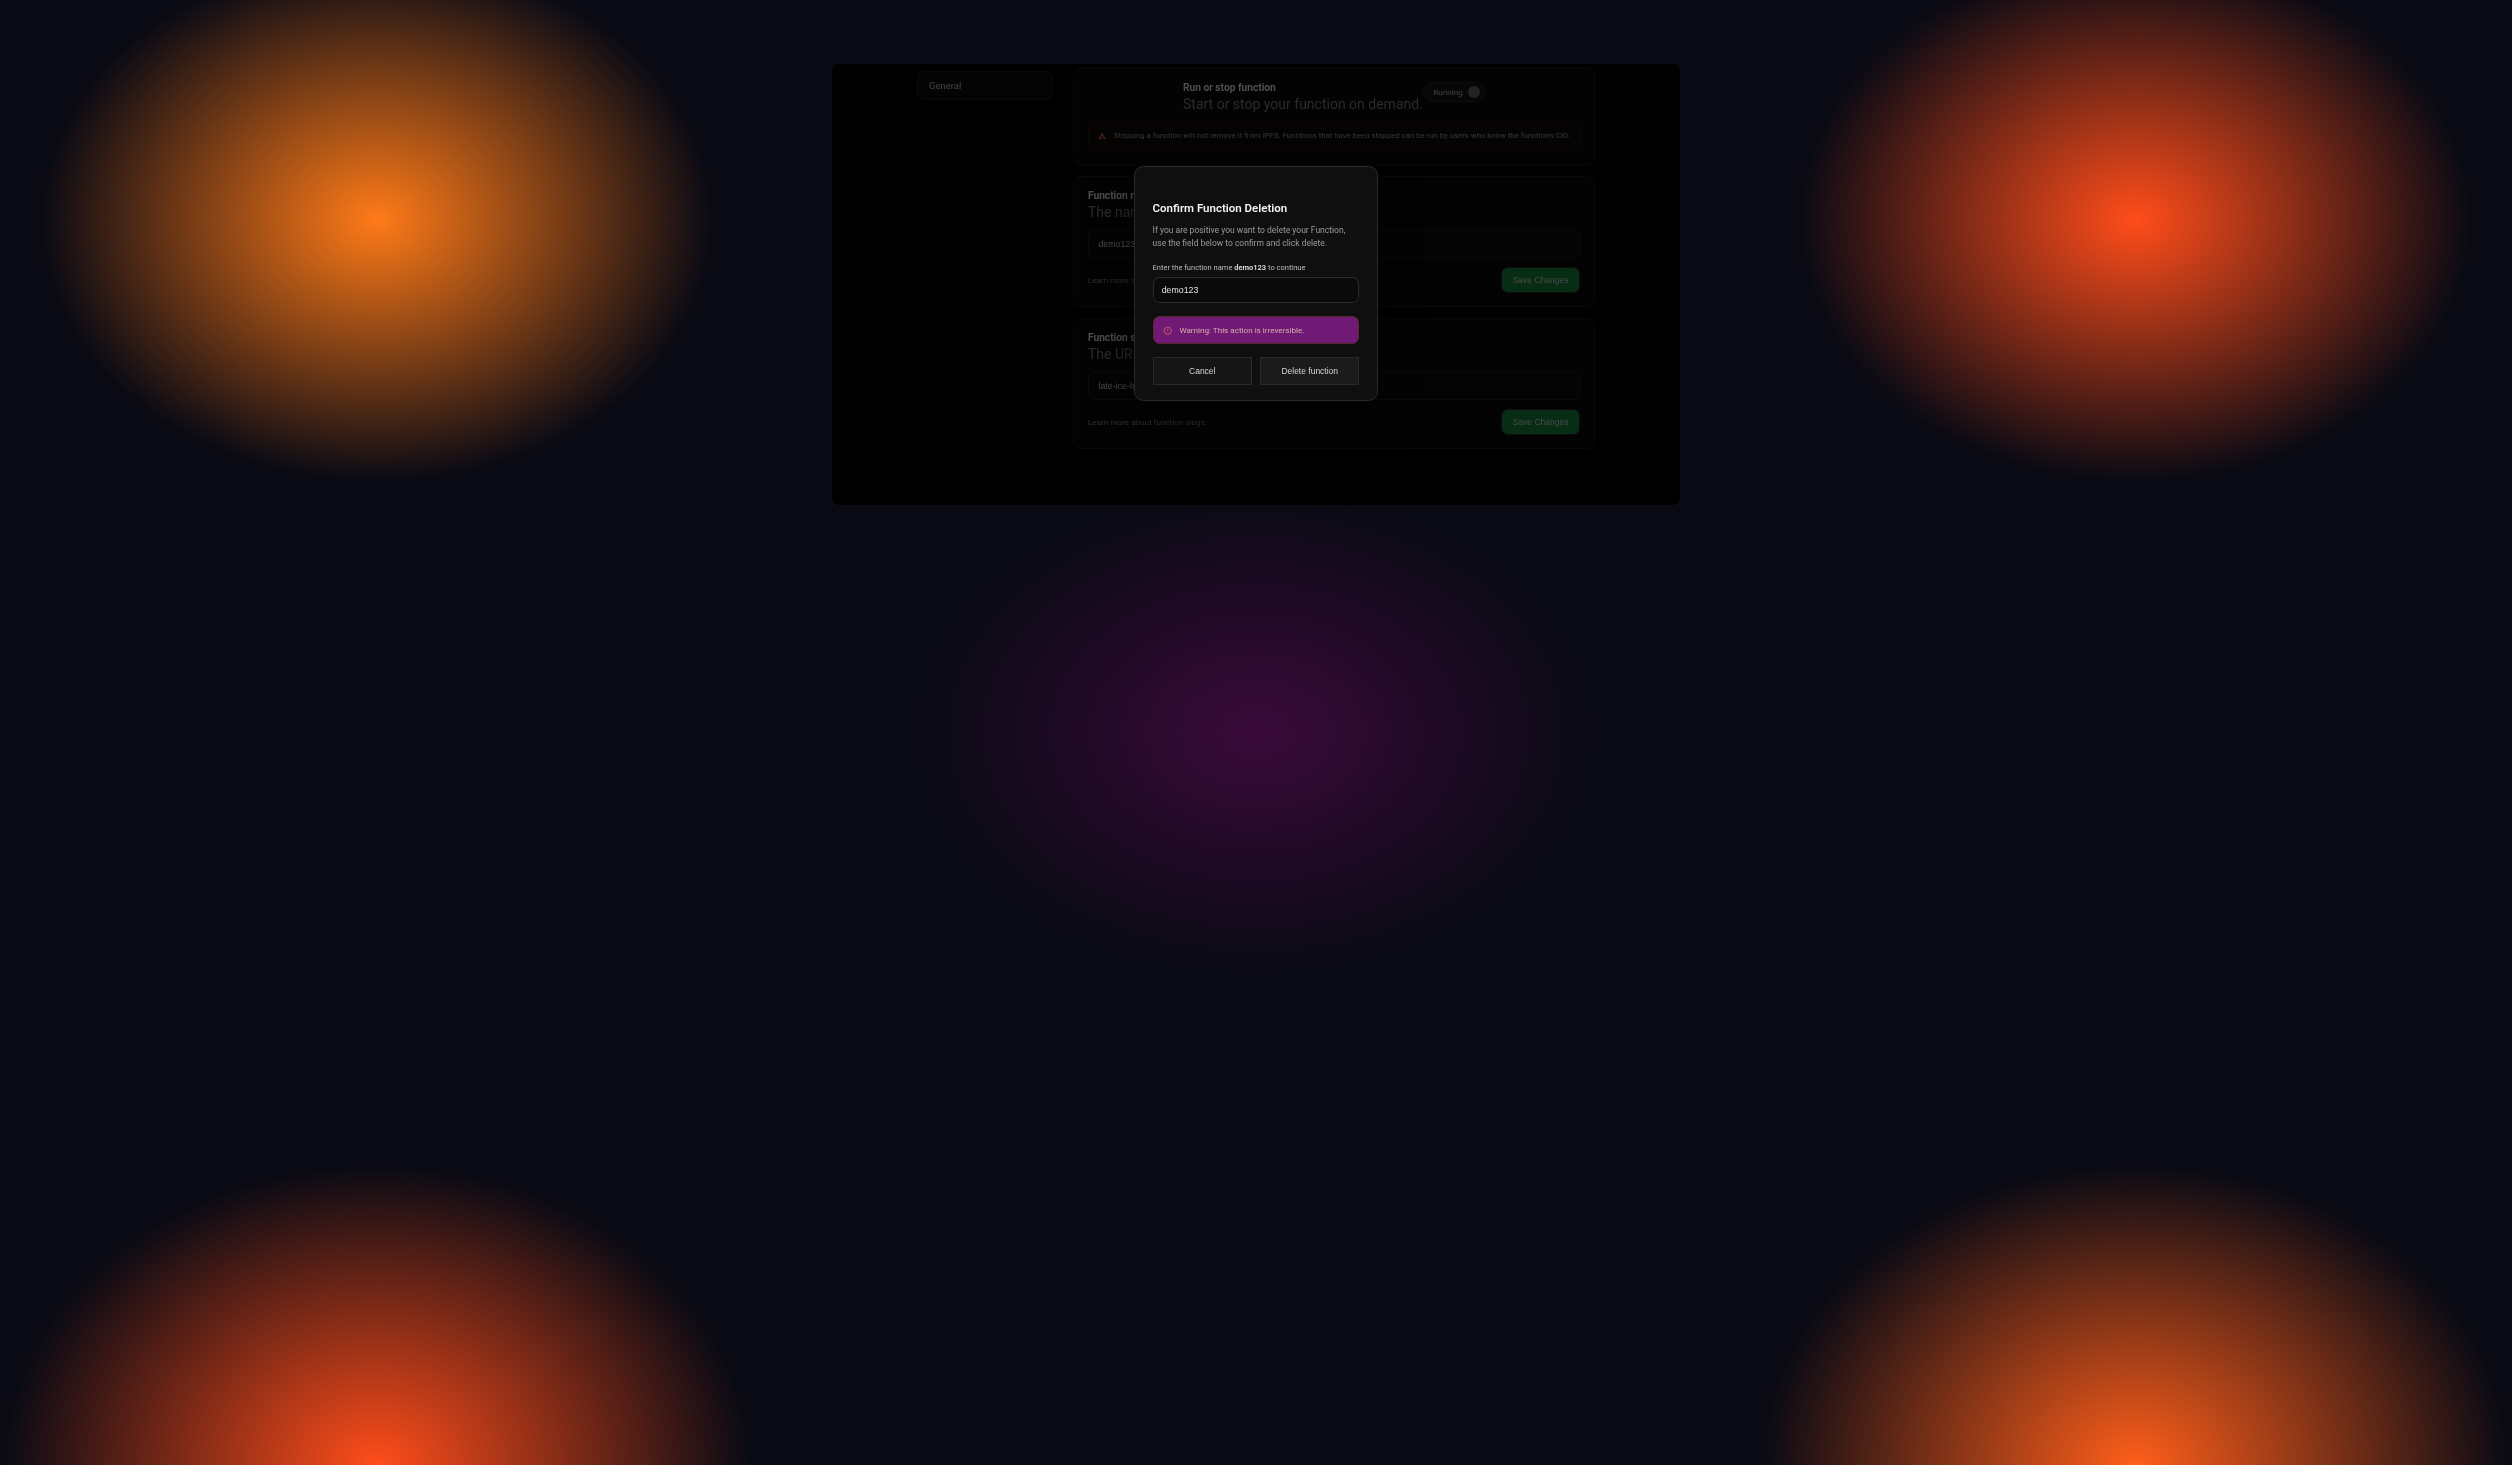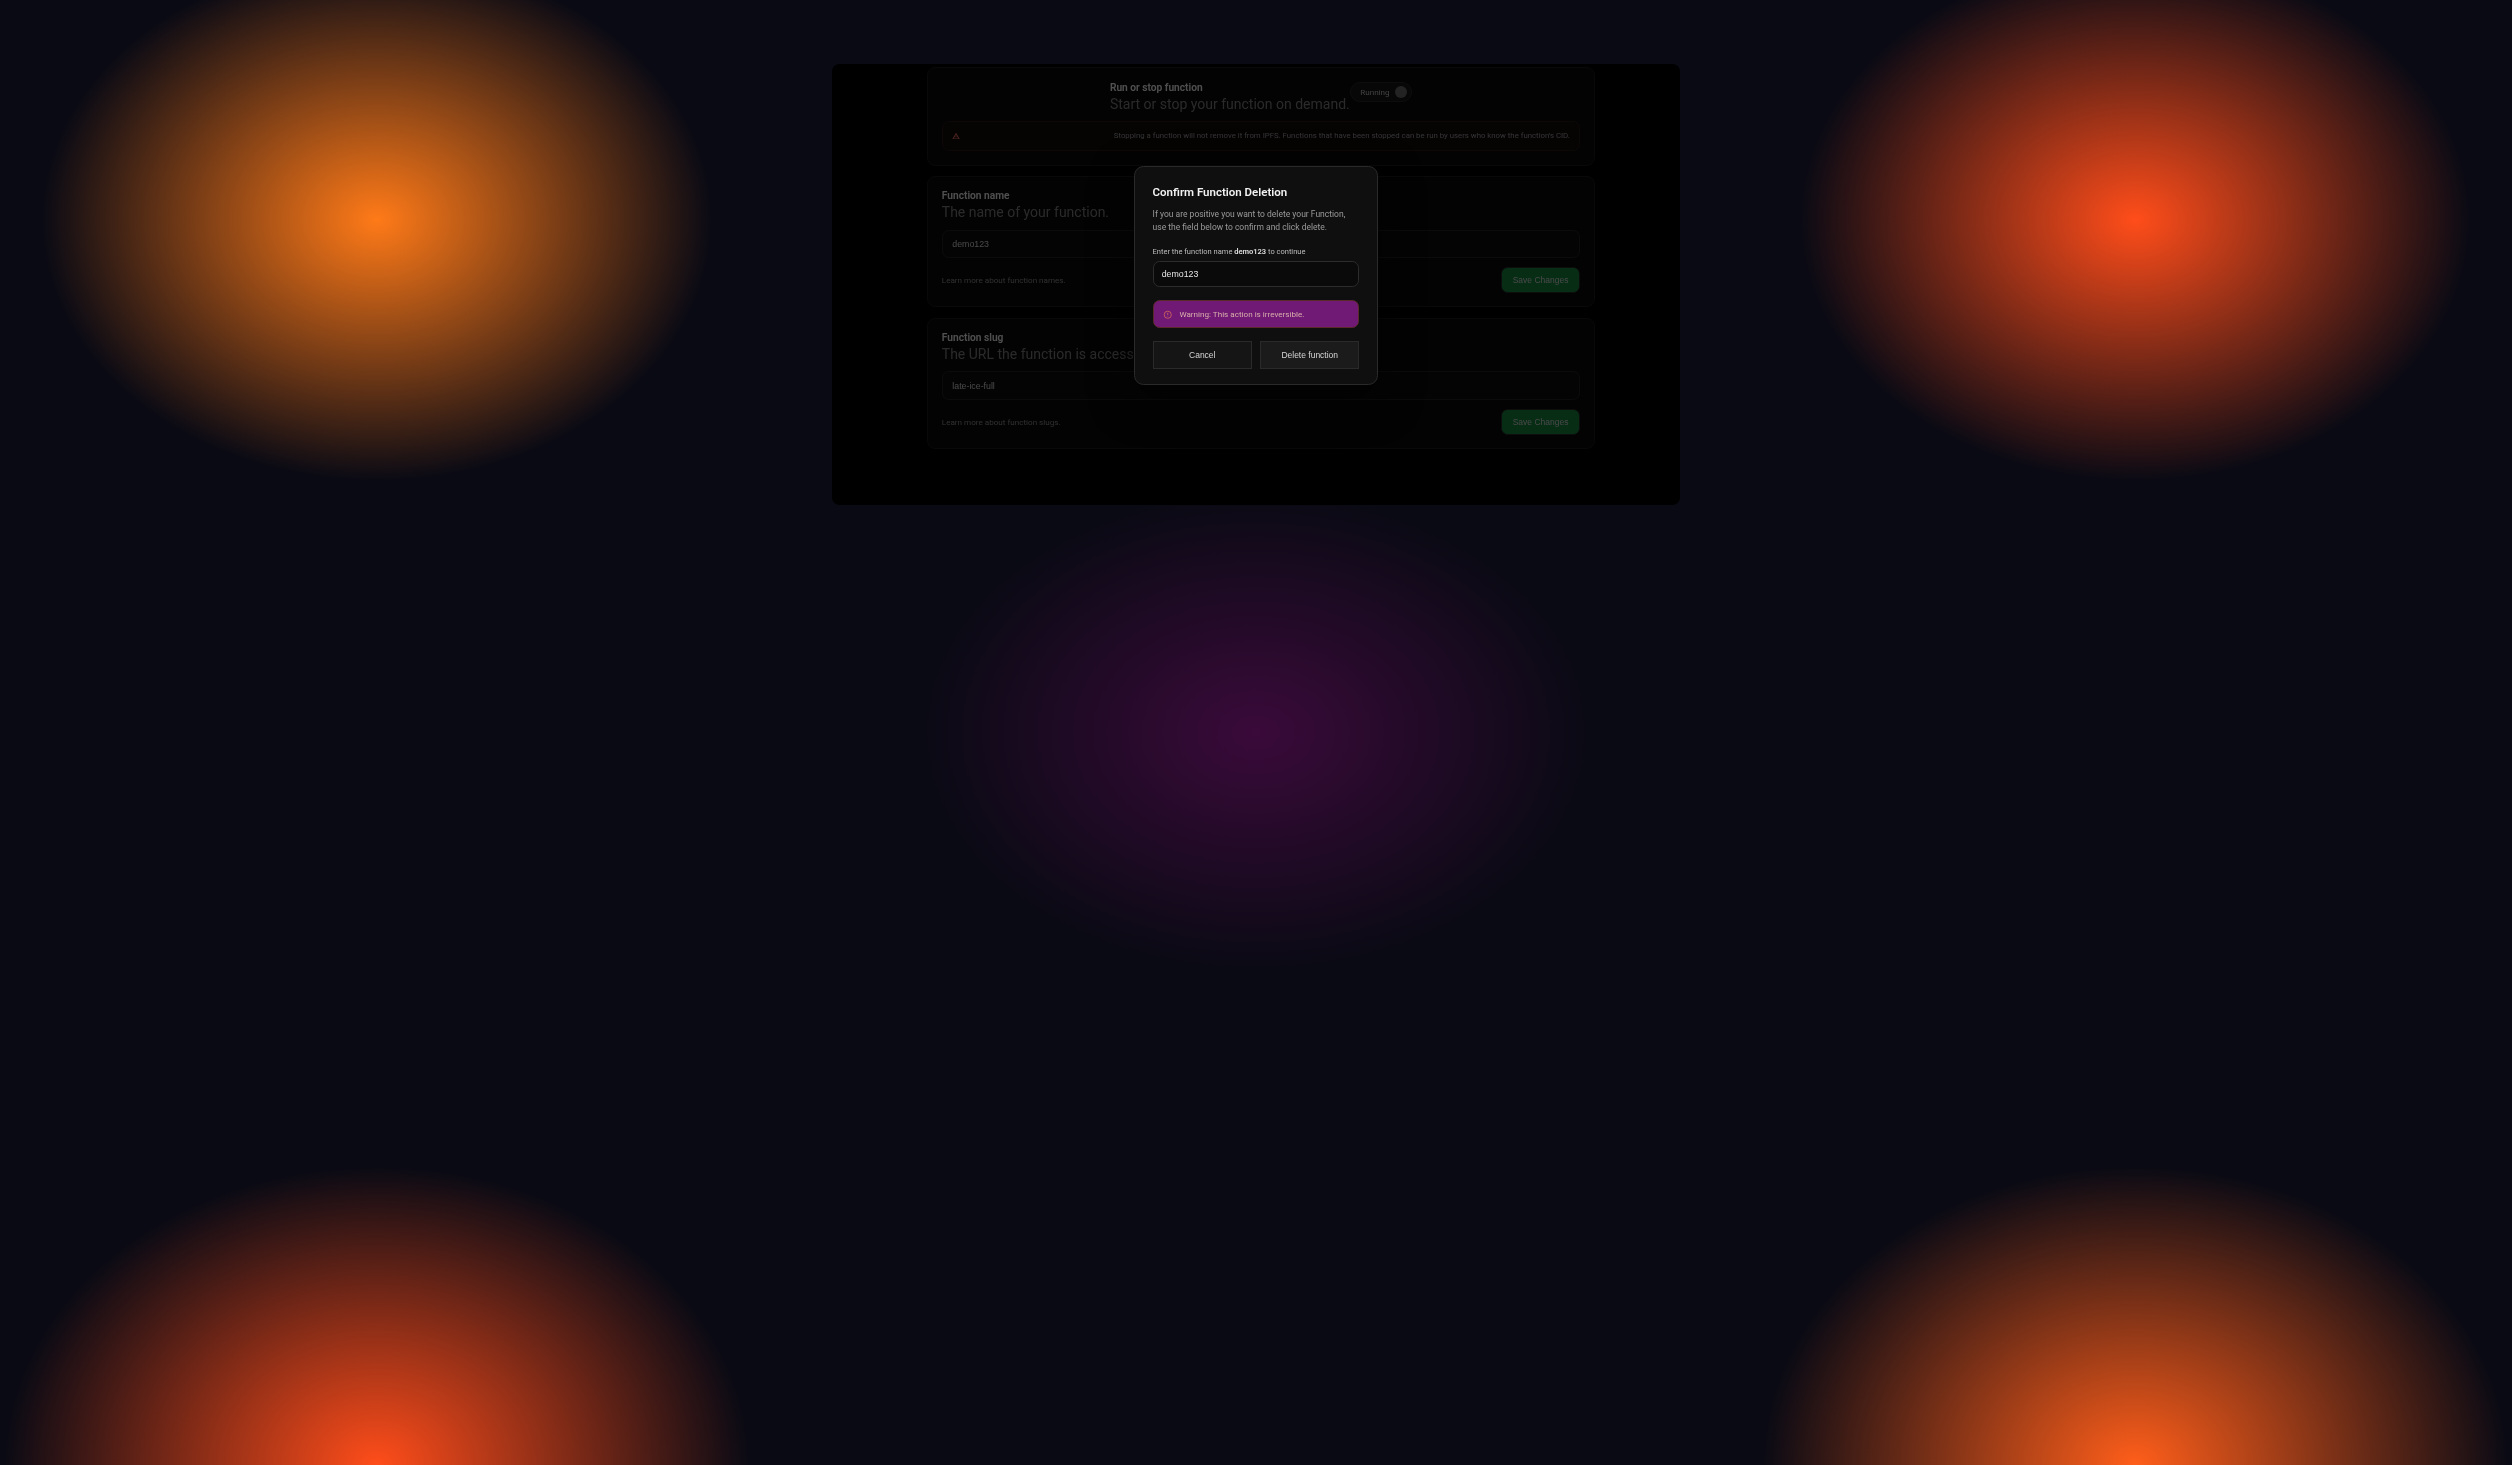--- a/index.html
+++ b/index.html
@@ -104,21 +104,21 @@
 
   
   .modal {
     width: 244px;
     background: #0f0f0f;
     border: 0.7px solid #2a2a2a;
     border-radius: 9.5px;
     padding: 17.6px 17.6px 15px;
     box-shadow: 0 13.6px 41px rgba(0,0,0,0.6);
   }
-  .modal-title { color: #f2f2f2; font-size: 11.5px; font-weight: 650; margin-bottom: 9.5px; }
+  .modal-title { color: #f2f2f2; font-size: 11.5px; font-weight: 650; margin-bottom: 9.5px; margin-top: 16px; }
   .modal-desc { color: #9a9a9a; font-size: 8.5px; line-height: 1.55; margin-bottom: 12.2px; }
   .modal-label { color: #bdbdbd; font-size: 7.5px; margin-bottom: 5.4px; }
   .modal-label .bold { color: #e0e0e0; font-weight: 600; }
   .modal-input {
     width: 100%; background: #0a0a0a; border: 0.7px solid #2c2c2c;
     border-radius: 6.8px; padding: 6.8px 8.1px; color: #e5e5e5; font-size: 8.8px;
     margin-bottom: 13.6px;
   }
   .modal-warning {
     border: 0.7px solid #5a2a2a; background: #701a75;
@@ -136,20 +136,25 @@
   }
   .modal-actions .mbtn.primary { background: #1b1b1b; }
 
   svg { display: block; }
 </style>
 </head>
 <body>
 
 <div class="app-window">
 
+  <div class="sidebar">
+    <div class="sidebar-item">
+      <span>General</span>
+    </div>
+  </div>
 
   <div class="main">
 
     <div class="card">
       <div class="card-head">
         <div>
           <div class="card-title">Run or stop function</div>
           <div class="card-sub">Start or stop your function on demand.</div>
         </div>
         <div class="toggle">

